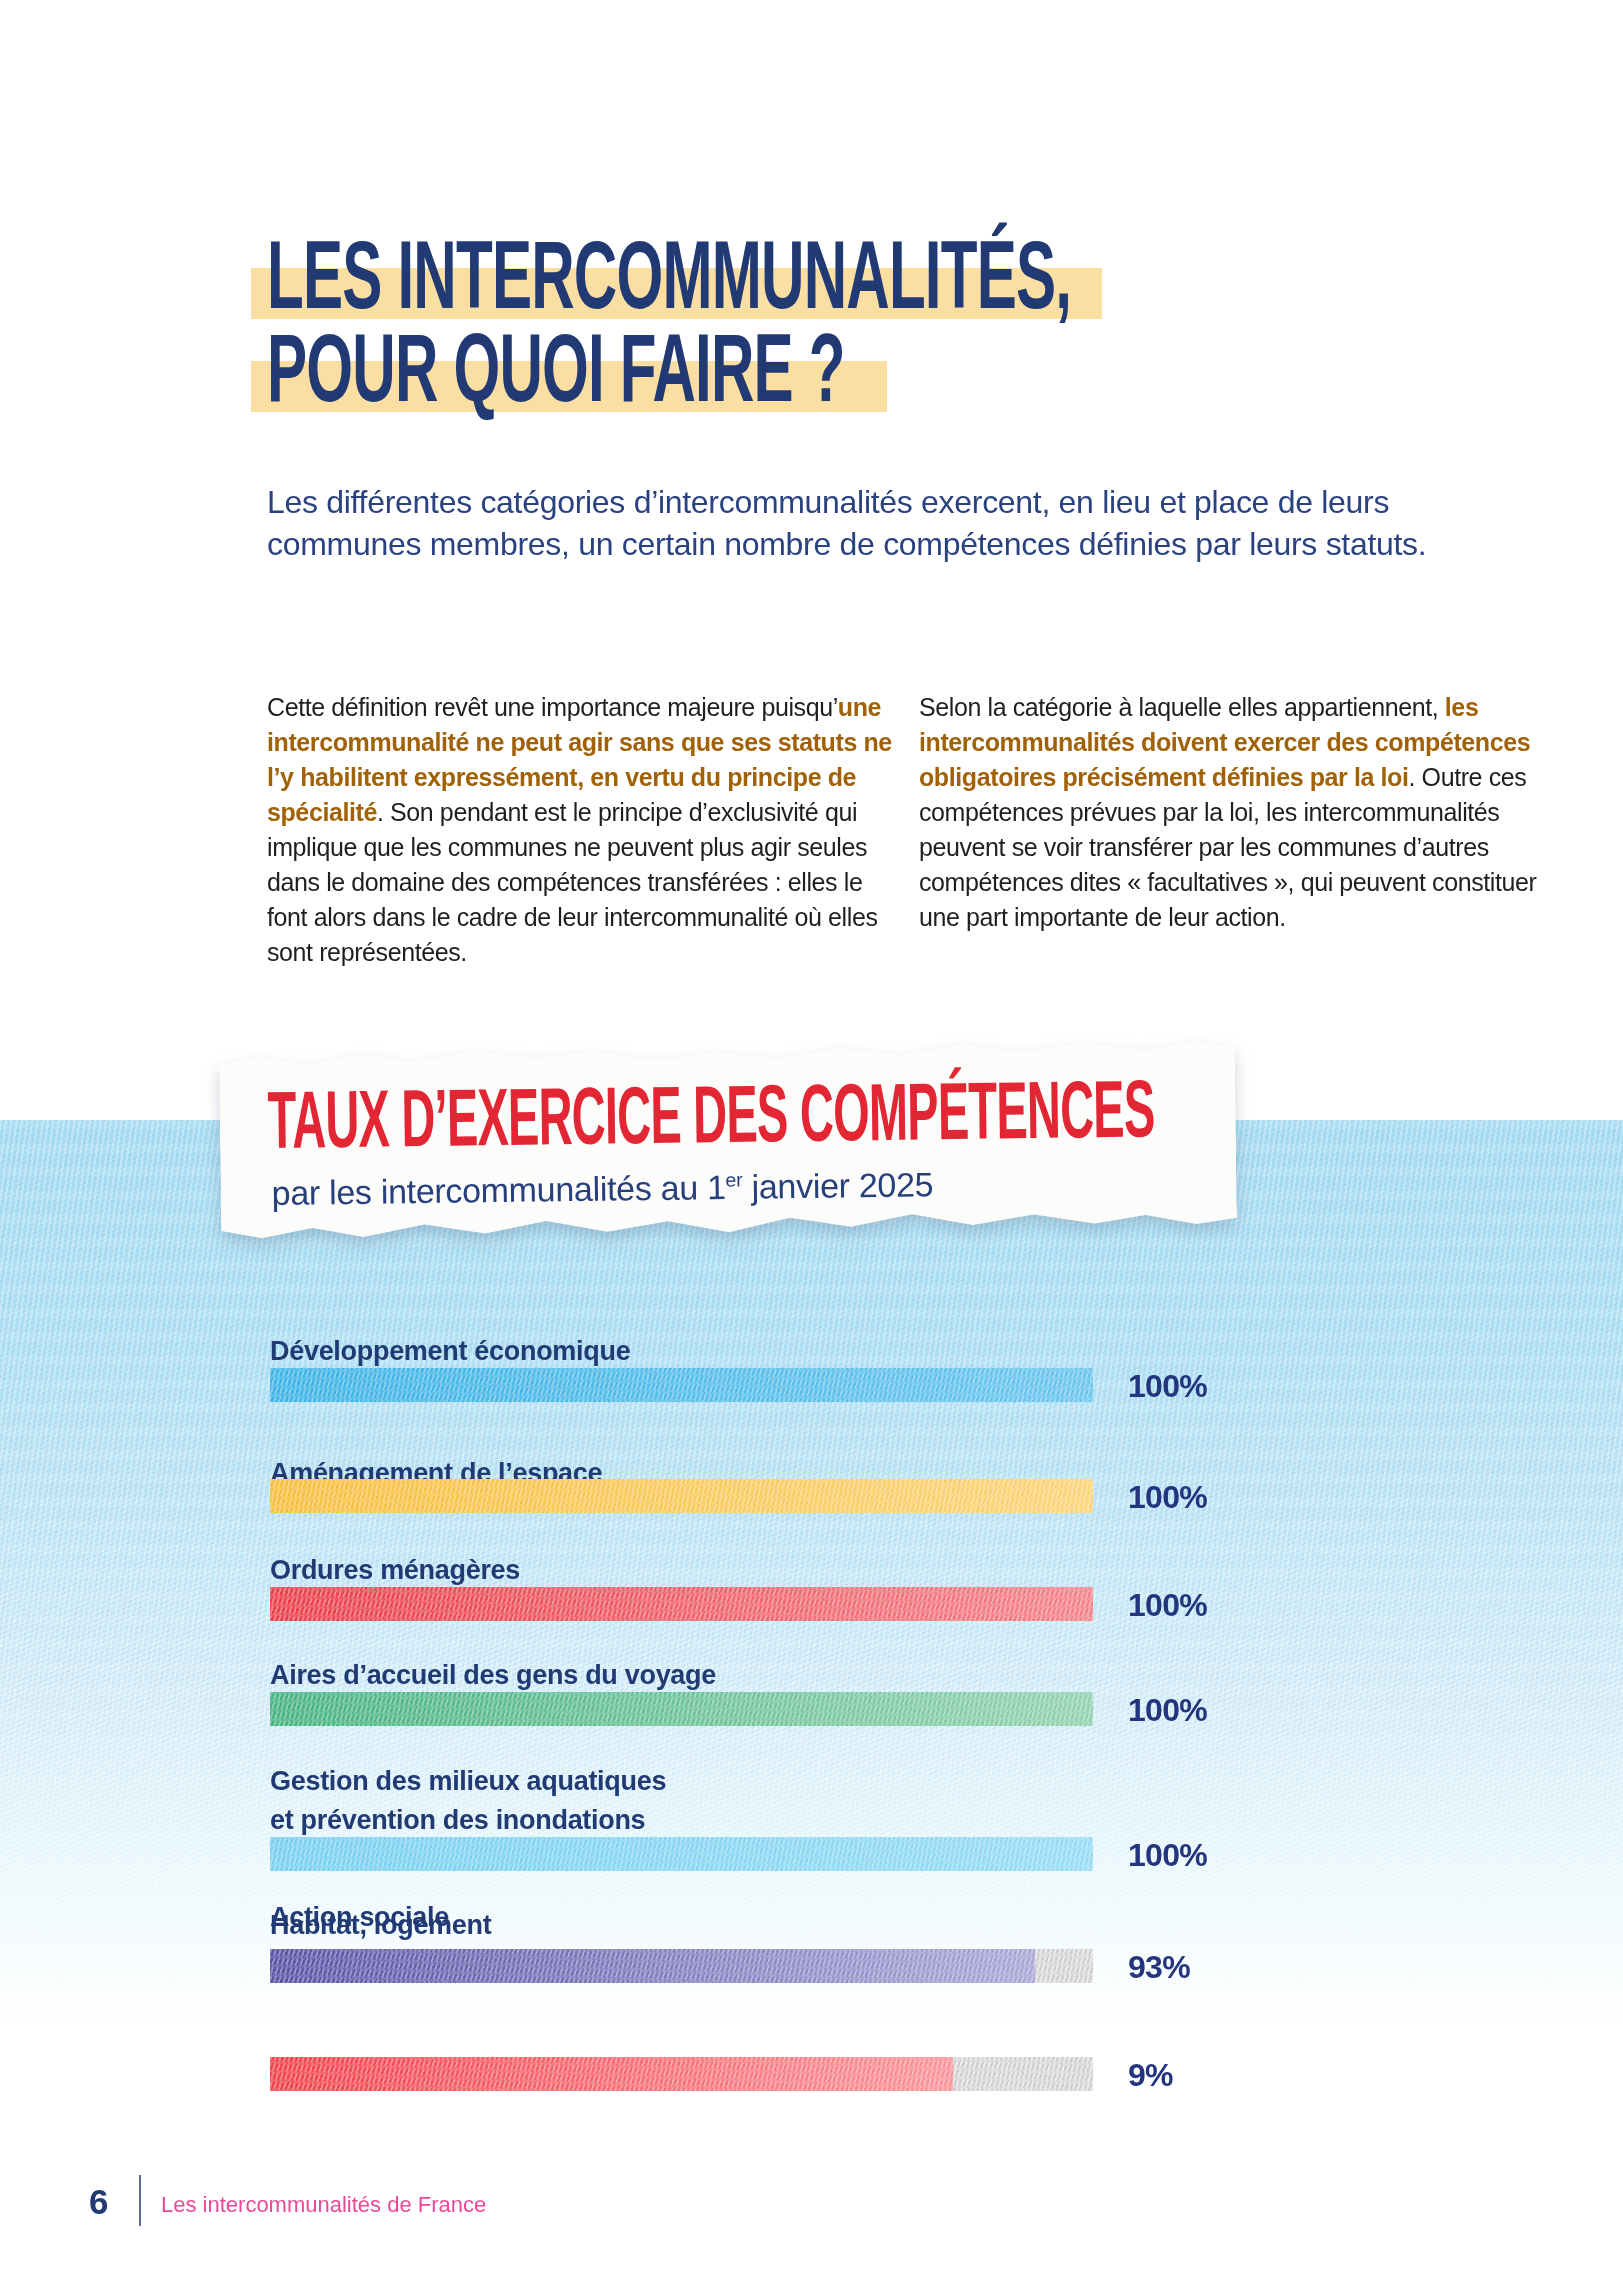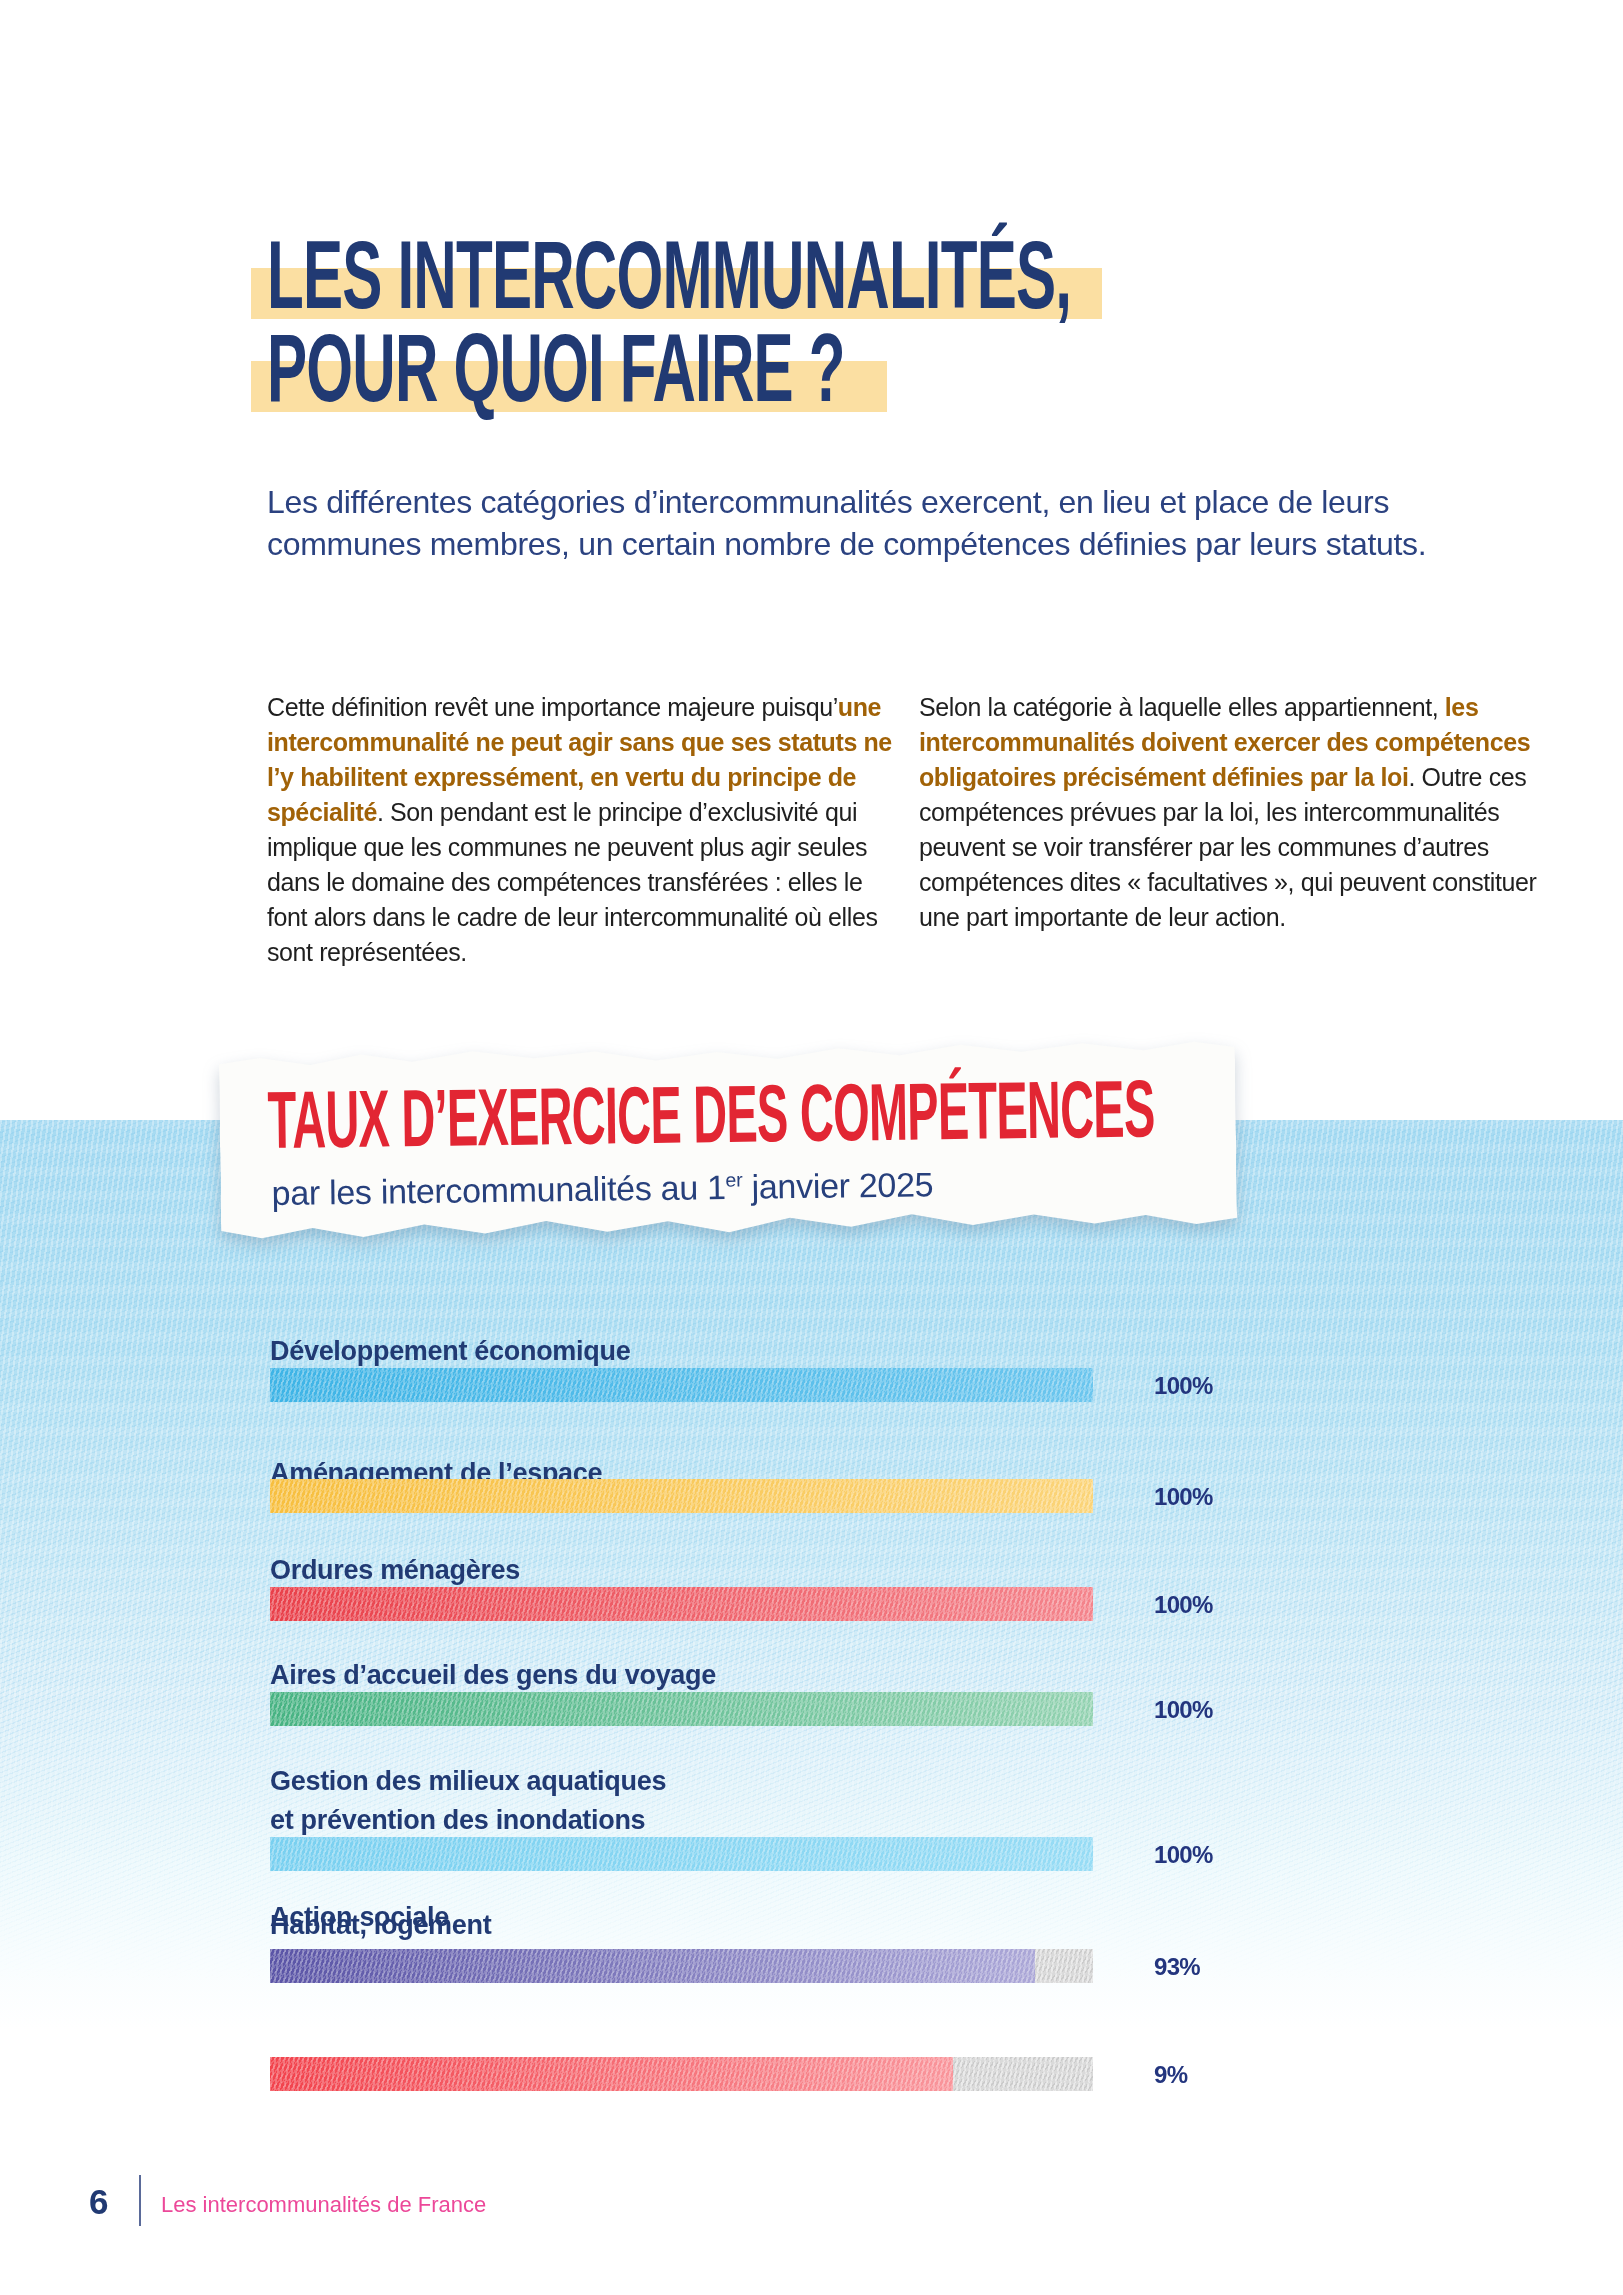--- a/index.html
+++ b/index.html
@@ -54,22 +54,22 @@
   
   .bars{position:absolute;inset:0;}
   .bar-label{position:absolute;left:270px;font-weight:700;font-size:27px;line-height:39px;
         color:#213a73;letter-spacing:-0.3px;white-space:nowrap;}
   .bar-track{position:absolute;left:270px;width:823px;height:34px;
         background-image:
           repeating-linear-gradient(100deg, rgba(255,255,255,.45) 0 2px, rgba(255,255,255,0) 2px 4.6px),
           repeating-linear-gradient(-55deg, rgba(150,150,150,.22) 0 1.3px, rgba(150,150,150,0) 1.3px 3.9px),
           linear-gradient(#dadada,#dadada);}
   .bar-fill{position:absolute;left:0;top:0;height:100%;}
-  .bar-value{position:absolute;left:1154px;height:34px;line-height:36px;font-weight:700;
-        font-size:24px;color:#23357e;letter-spacing:-0.7px;}
+  .bar-value{position:absolute;left:1128px;height:34px;line-height:36px;font-weight:700;
+        font-size:32px;color:#23357e;letter-spacing:-0.7px;}
 
   
   .page-num{position:absolute;left:89px;top:2182px;font-size:35px;font-weight:700;color:#213a73;}
   .footer-divider{position:absolute;left:139px;top:2175px;width:2px;height:51px;background:#5a6a99;}
   .footer-label{position:absolute;left:161px;top:2192px;font-size:22px;color:#ec4899;}
 </style>
 </head>
 <body>
 
 <div class="page">

